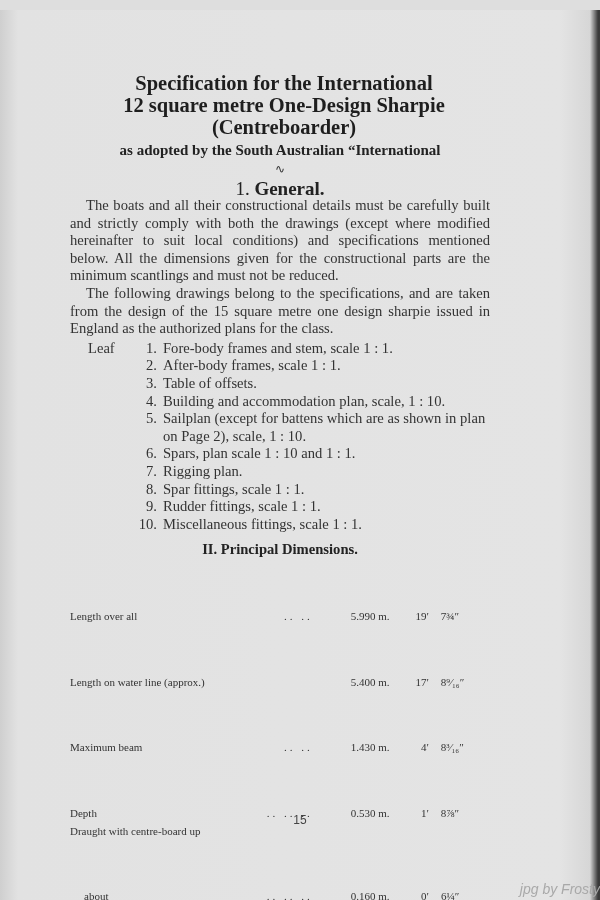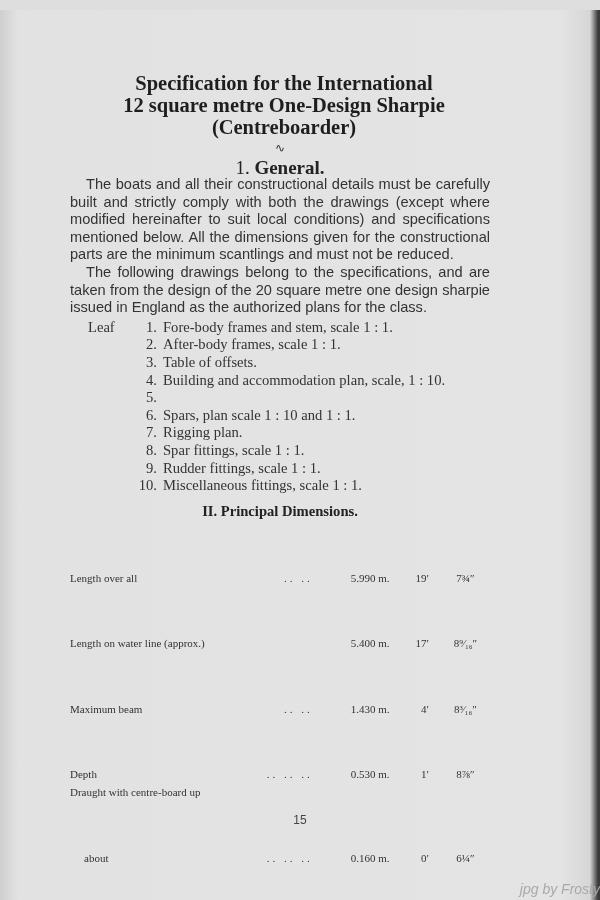--- a/index.html
+++ b/index.html
@@ -27,60 +27,61 @@
     margin-top: 4px;
   }
   .ornament { text-align: center; font-size: 12px; line-height: 12px; margin: 4px 0 2px; color: #333; }
   .section-heading {
     text-align: center; font-size: 19px; line-height: 17px; margin: 5px 0 0; color: #222;
     font-family: "Liberation Serif", serif;
   }
   .section-heading b { font-weight: bold; }
   p.body {
     margin: 0; font-size: 14.6px; line-height: 17.6px; text-align: justify;
-    font-family: Liberation Sans, sans-serif; color: #333;
+    font-family: Liberation Serif, serif; color: #333;
   }
   p.body.indent { text-indent: 16px; }
   .leaf-list { margin: 2px 0 0; font-family: Liberation Serif, serif; font-size: 14.6px; line-height: 17.6px; color: #333; }
   .leaf-row { display: flex; }
   .leaf-pre { width: 63px; text-align: left; padding-left: 18px; box-sizing: border-box; }
   .leaf-num { width: 24px; text-align: right; margin-right: 6px; }
   .leaf-text { flex: 1; }
   .dims-heading { text-align: center; font-family: "Liberation Serif", serif; font-weight: bold; font-size: 14.6px; line-height: 17px; margin: 8px 0 2px; color: #222; }
   .dims { font-family: "Liberation Serif", serif; font-size: 11px; line-height: 17.6px; color: #333; }
   .dim-row { display: flex; align-items: baseline; }
   .dim-label { width: 255px; position: relative; }
   .dim-label .dots { position: absolute; right: 8px; letter-spacing: 3px; }
   .dim-metric { width: 70px; text-align: right; }
   .dim-ft { width: 40px; text-align: right; margin-top: 48px; }
-  .dim-in { width: 50px; padding-left: 12px; text-align: center; }
+  .dim-in { width: 50px; padding-left: 12px; }
   .dim-label.cont { padding-left: 14px; box-sizing: border-box; }
   .page-number { position: absolute; top: 803px; left: 0; width: 600px; text-align: center; font-family: Liberation Sans, sans-serif; font-size: 12px; color: #444; }
   .watermark { position: absolute; right: 20px; bottom: 13px; font-family: "Liberation Sans", sans-serif; font-style: italic; font-size: 14px; color: #a9a9a9; }
 </style>
 </head>
 <body>
 
 <div class="page">
   <div class="content">
     <div class="title">
       <div>Specification for the International</div>
       <div>12 square metre One-Design Sharpie</div>
       <div>(Centreboarder)</div>
     </div>
     <div class="subtitle">
+      <div>as adopted by the South Australian “International</div>
     </div>
     <div class="ornament">∿</div>
 
     <div class="section-heading">
       <span>1.</span>
       <b>General.</b>
     </div>
     <p class="body indent">The boats and all their constructional details must be carefully built and strictly comply with both the drawings (except where modified hereinafter to suit local conditions) and specifications mentioned below. All the dimensions given for the constructional parts are the minimum scantlings and must not be reduced.</p>
-    <p class="body indent">The following drawings belong to the specifications, and are taken from the design of the 20 square metre one design sharpie issued in England as the authorized plans for the class.</p>
+    <p class="body indent">The following drawings belong to the specifications, and are taken from the design of the 15 square metre one design sharpie issued in England as the authorized plans for the class.</p>
 
     <div class="leaf-list">
       <div class="leaf-row">
         <span class="leaf-pre">Leaf</span>
         <span class="leaf-num">1.</span>
         <span class="leaf-text">Fore-body frames and stem, scale 1 : 1.</span>
       </div>
       <div class="leaf-row">
         <span class="leaf-pre"></span>
         <span class="leaf-num">2.</span>
@@ -92,20 +93,21 @@
         <span class="leaf-text">Table of offsets.</span>
       </div>
       <div class="leaf-row">
         <span class="leaf-pre"></span>
         <span class="leaf-num">4.</span>
         <span class="leaf-text">Building and accommodation plan, scale, 1 : 10.</span>
       </div>
       <div class="leaf-row">
         <span class="leaf-pre"></span>
         <span class="leaf-num">5.</span>
+        <span class="leaf-text">Sailplan (except for battens which are as shown in plan on Page 2), scale, 1 : 10.</span>
       </div>
       <div class="leaf-row">
         <span class="leaf-pre"></span>
         <span class="leaf-num">6.</span>
         <span class="leaf-text">Spars, plan scale 1 : 10 and 1 : 1.</span>
       </div>
       <div class="leaf-row">
         <span class="leaf-pre"></span>
         <span class="leaf-num">7.</span>
         <span class="leaf-text">Rigging plan.</span>

